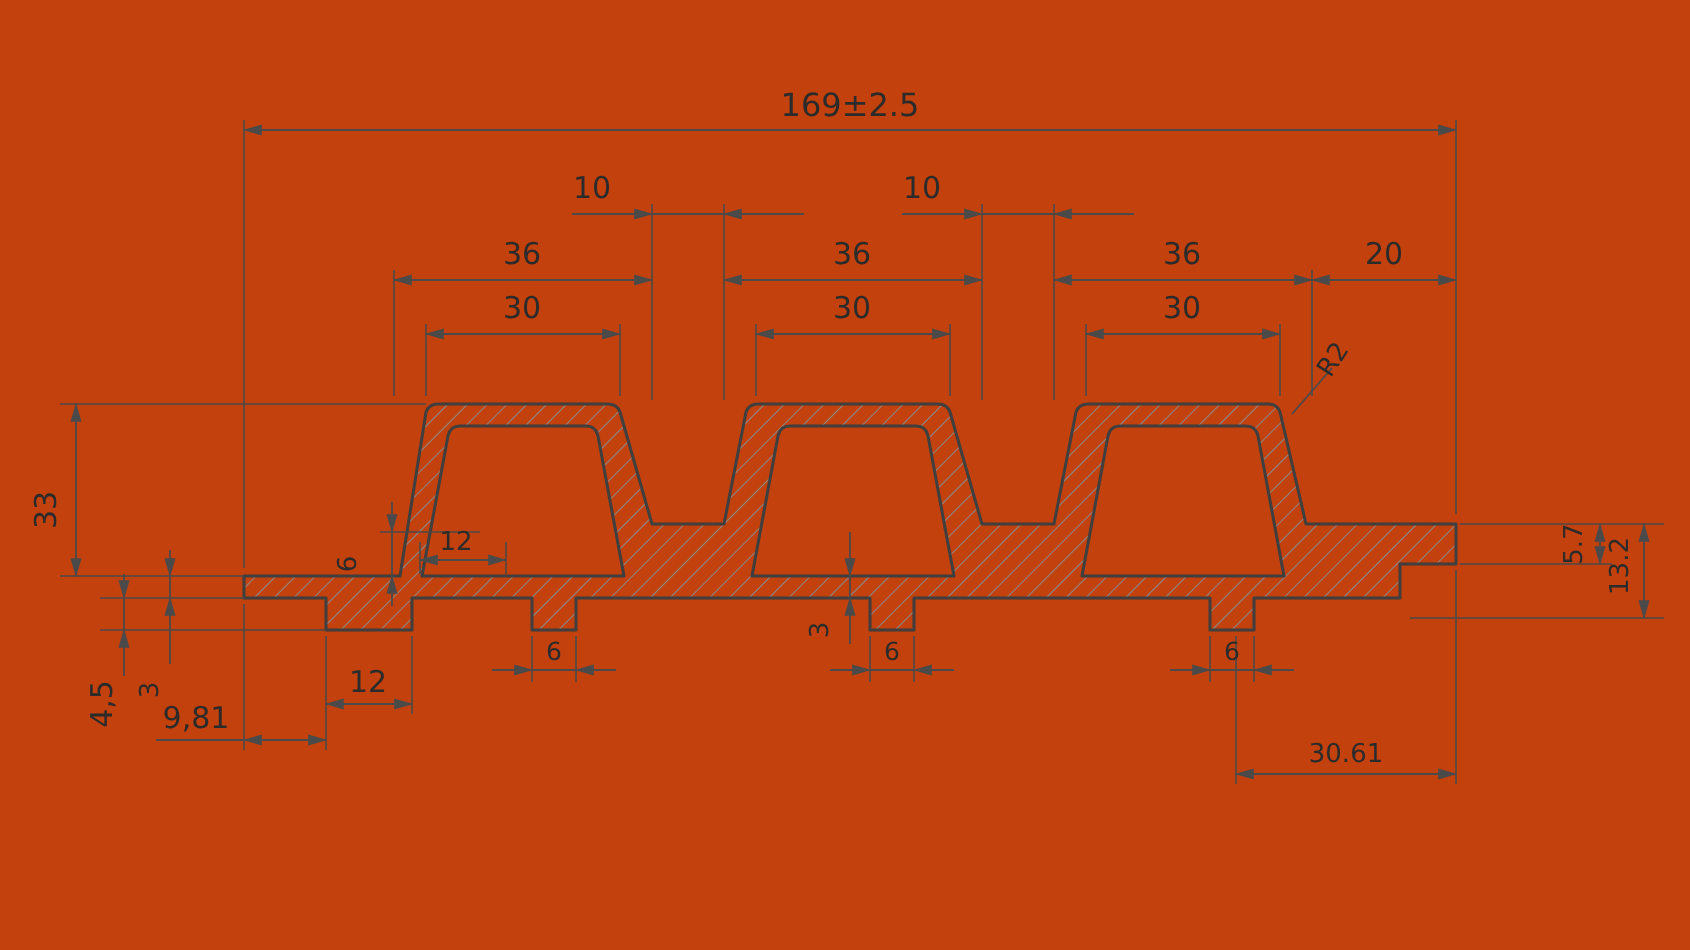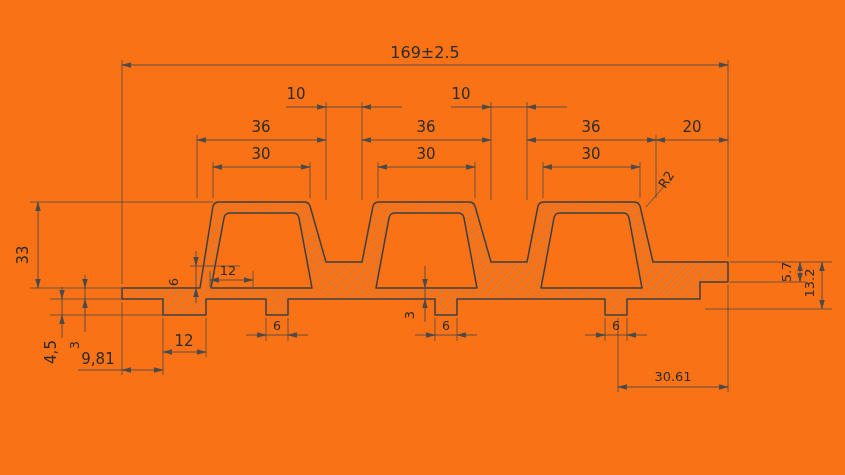--- a/index.html
+++ b/index.html
@@ -1,16 +1,16 @@
 <!DOCTYPE html>
 <html><head>
 <meta charset="utf-8">
 <style>
   html,body{margin:0;padding:0;background:#ffffff;}
-  .stage{width:845px;height:475px;background:#f97316;position:relative;font-family:"DejaVu Sans",sans-serif;}
+  .stage{width:845px;height:475px;background:#c2410c;position:relative;font-family:"DejaVu Sans",sans-serif;}
   svg{display:block;}
   .ext{stroke:#4a4a4a;stroke-width:0.8;}
   .dim{stroke:#4a4a4a;stroke-width:0.9;fill:none;}
   .lbl{fill:#2b2b2b;font-size:15px;font-family:"DejaVu Sans",sans-serif;}
   .lbl-big{font-size:16px;}
   .lbl-sm{font-size:13px;}
   .lbl-xs{font-size:12.5px;}
   .profile{fill:url(#hatch);stroke:#3f3f3f;stroke-width:1.5;stroke-linejoin:round;fill-rule:evenodd;}
 </style>
 </head>

